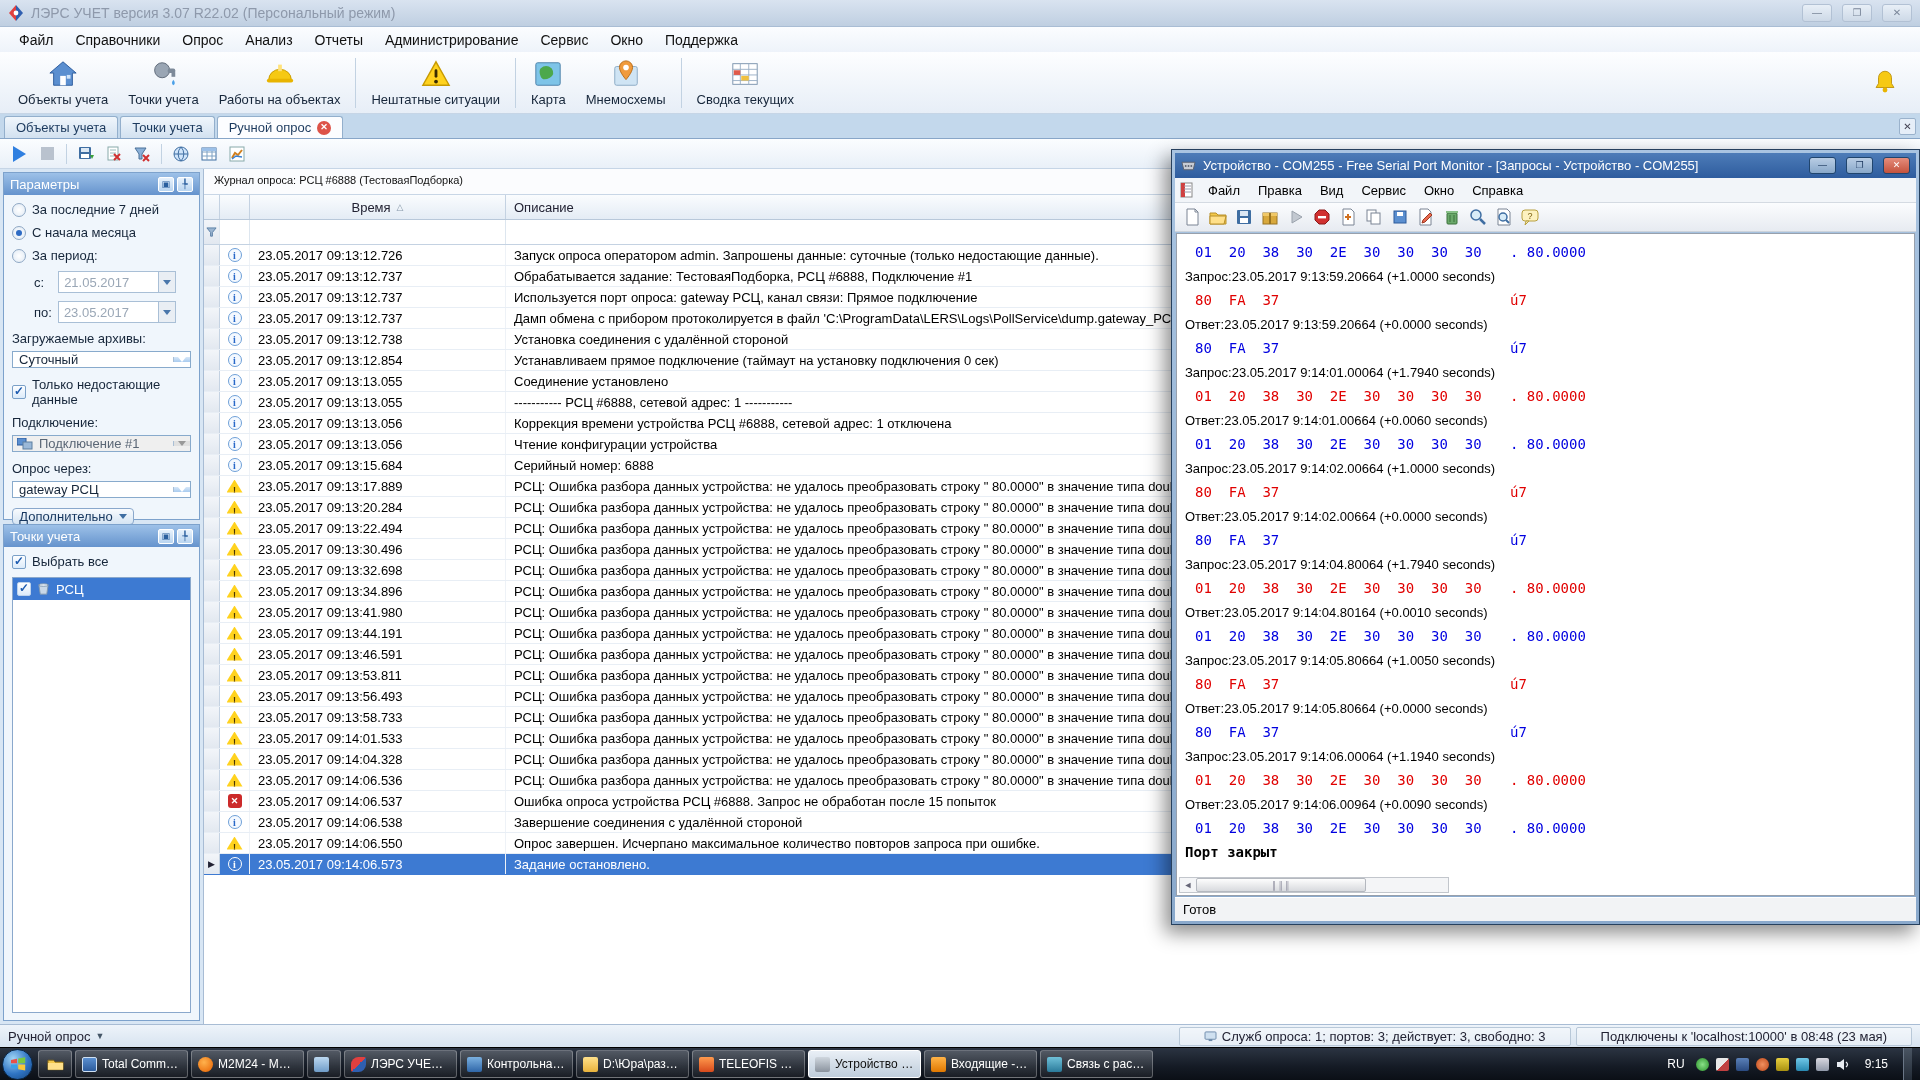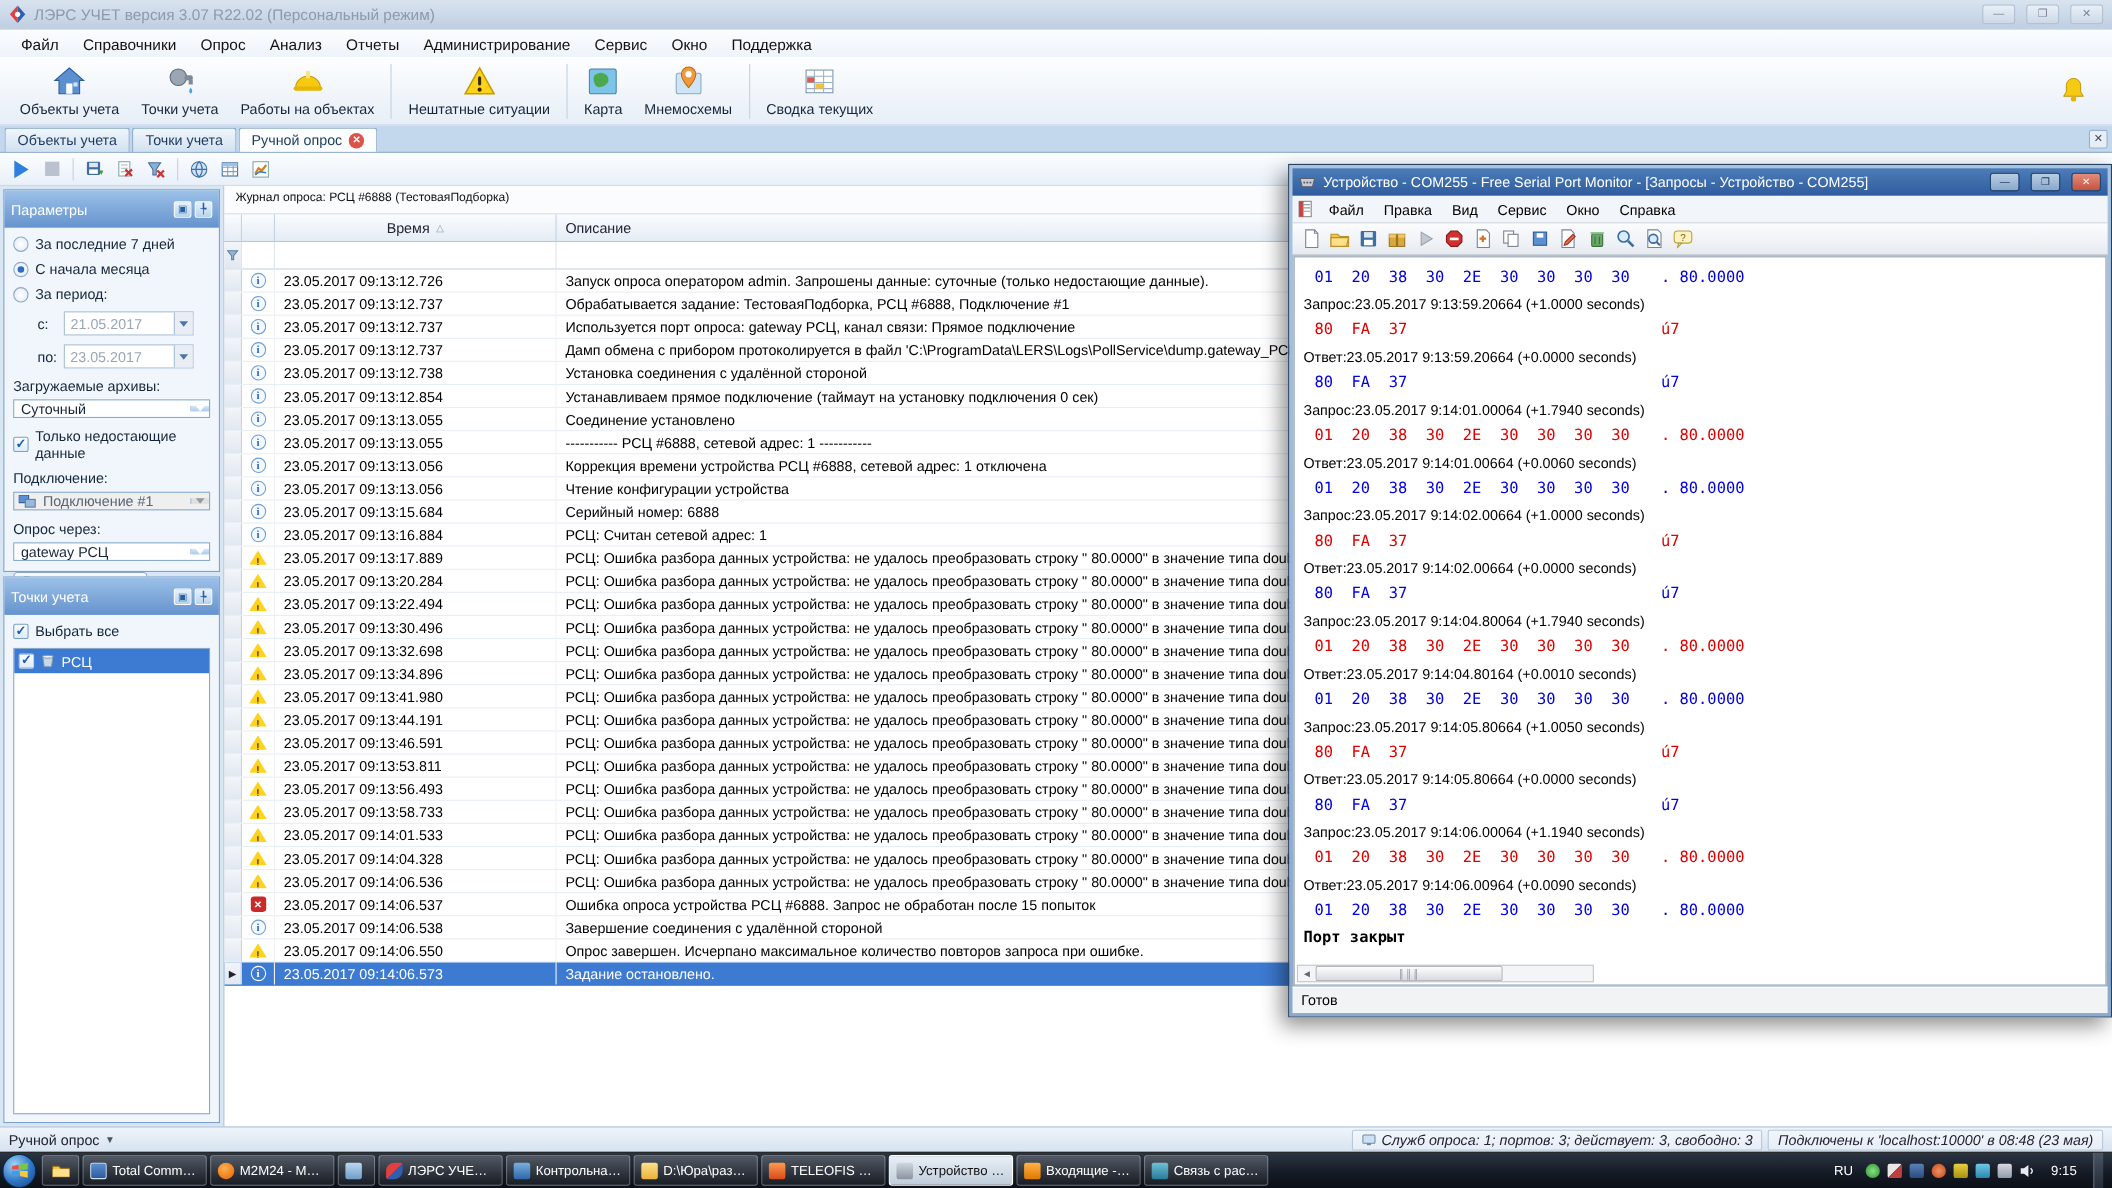--- a/index.html
+++ b/index.html
@@ -30,21 +30,21 @@
   .tri-play { width:0; height:0; border-left:13px solid #2f7fe0; border-top:8px solid transparent; border-bottom:8px solid transparent; }
   .sq-stop { width:13px; height:13px; background:#b9c2ce; }
 
   .workspace { flex:1; display:flex; min-height:0; }
 
   
   .sidebar { width:203px; background:#d8e6f4; padding:3px; display:flex; flex-direction:column; gap:4px; flex:0 0 auto; }
   .panel { border:1px solid #7da2cc; background:#f0f6fc; display:flex; flex-direction:column; }
   .panel.params { height:348px; flex:0 0 auto; }
   .panel.points { flex:1; min-height:0; }
-  .panel-header { height:34px; background:linear-gradient(#9dc1e8,#6593cd); color:#fff; display:flex; align-items:center; padding:0 6px; font-size:13px; flex:0 0 auto; }
+  .panel-header { height:22px; background:linear-gradient(#9dc1e8,#6593cd); color:#fff; display:flex; align-items:center; padding:0 6px; font-size:13px; flex:0 0 auto; }
   .panel-header .grow { flex:1; }
   .ph-btn { width:16px; height:15px; border:1px solid #fff; border-radius:2px; background:linear-gradient(#e8f2fc,#b8d4f0); color:#2a5f9e; font-size:9px; line-height:13px; text-align:center; margin-left:3px; }
   .panel-body { padding:7px 8px; font-size:13px; color:#16263a; flex:1; min-height:0; display:flex; flex-direction:column; }
   .frow { display:flex; align-items:center; gap:6px; margin-bottom:8px; }
   .radio { width:14px; height:14px; border:1px solid #8fa8c4; border-radius:50%; background:radial-gradient(#ffffff,#dfe9f4); position:relative; flex:0 0 auto; }
   .radio.checked::after { content:""; position:absolute; inset:3px; border-radius:50%; background:#2e6bc4; }
   .checkbox { width:14px; height:14px; border:1px solid #7aa0c8; border-radius:2px; background:linear-gradient(#fdfeff,#dcebfa); position:relative; flex:0 0 auto; }
   .checkbox.checked::after { content:"✓"; position:absolute; left:1px; top:-2px; color:#1d5bb0; font-size:12px; font-weight:bold; }
   .datefield { display:flex; height:22px; border:1px solid #a9bfd6; background:#fff; width:118px; }
   .datefield .val { flex:1; padding:3px 5px; color:#9aa7b6; font-size:13px; }
@@ -92,21 +92,21 @@
   .ric.info::before { content:"i"; }
   .lrow.sel .ric.info { background:transparent; border-color:#fff; color:#fff; }
   .ric.warn { width:16px; height:13px; background:#ffd21e; clip-path:polygon(50% 0,100% 100%,0 100%); position:relative; text-align:center; }
   .ric.warn::before { content:"!"; position:absolute; left:0; right:0; bottom:-2px; color:#4a3500; font:bold 9px "Liberation Sans",sans-serif; }
   .ric.error { width:14px; height:14px; border-radius:3px; background:#cc2a2a; color:#fff; text-align:center; font:bold 9px "Liberation Sans",sans-serif; line-height:14px; }
   .ric.error::before { content:"✕"; }
 
   
   .statusbar { height:23px; background:linear-gradient(#eef4fa,#d7e3f0); border-top:1px solid #a8bcd4; display:flex; align-items:center; padding:0 8px; font-size:13px; color:#223; flex:0 0 auto; gap:5px; }
   .statusbar .grow { flex:1; }
-  .sb-sect { display:flex; align-items:center; gap:5px; border:1px solid #b8c8d8; border-radius:2px; padding:1px 8px; background:rgba(255,255,255,.35); white-space:nowrap;font-style:italic; }
+  .sb-sect { display:flex; align-items:center; gap:5px; border:1px solid #b8c8d8; border-radius:2px; padding:1px 24px; background:rgba(255,255,255,.35); white-space:nowrap; }
 
   
   .monitor { position:absolute; left:1171px; top:149px; width:749px; height:776px; border:1px solid #26405e; background:linear-gradient(#a9c4e1,#8aa9cc); padding:3px; box-shadow:-6px 8px 18px rgba(0,0,0,.45); display:flex; flex-direction:column; }
   .m-titlebar { height:25px; background:linear-gradient(#4d7cb8,#2e5c9e); color:#fff; display:flex; align-items:center; gap:7px; padding:0 6px; font-size:13px; flex:0 0 auto; white-space:nowrap; }
   .m-titlebar .grow { flex:1; }
   .mcapbtn { width:27px; height:17px; border:1px solid #20456e; border-radius:3px; background:linear-gradient(#b9cde4,#89a8ca); color:#18335a; font-size:9px; line-height:15px; text-align:center; margin-left:3px; }
   .mcapbtn.close { background:linear-gradient(#e58d7c,#c4523d); color:#fff; }
   .m-menubar { height:25px; background:#f2f5f9; border-bottom:1px solid #d4dae2; display:flex; align-items:center; padding:0 4px; font-size:13px; color:#000; flex:0 0 auto; }
   .m-menubar .menu-item { padding:3px 9px; }
   .m-toolbar { height:29px; background:linear-gradient(#fbfcfe,#e7ebf1); border-bottom:1px solid #cdd3db; display:flex; align-items:center; gap:4px; padding:0 6px; flex:0 0 auto; }
@@ -538,28 +538,20 @@
 
             <div class="lrow">
               <div class="c-rh"></div>
               <div class="c-ic">
                 <span class="ric info"></span>
               </div>
               <div class="c-time">23.05.2017 09:13:15.684</div>
               <div class="c-desc">Серийный номер: 6888</div>
             </div>
 
-            <div class="lrow">
-              <div class="c-rh"></div>
-              <div class="c-ic">
-                <span class="ric info"></span>
-              </div>
-              <div class="c-time">23.05.2017 09:13:16.884</div>
-              <div class="c-desc">РСЦ: Считан сетевой адрес: 1</div>
-            </div>
 
             <div class="lrow">
               <div class="c-rh"></div>
               <div class="c-ic">
                 <span class="ric warn"></span>
               </div>
               <div class="c-time">23.05.2017 09:13:17.889</div>
               <div class="c-desc">РСЦ: Ошибка разбора данных устройства: не удалось преобразовать строку " 80.0000" в значение типа double.</div>
             </div>
 

